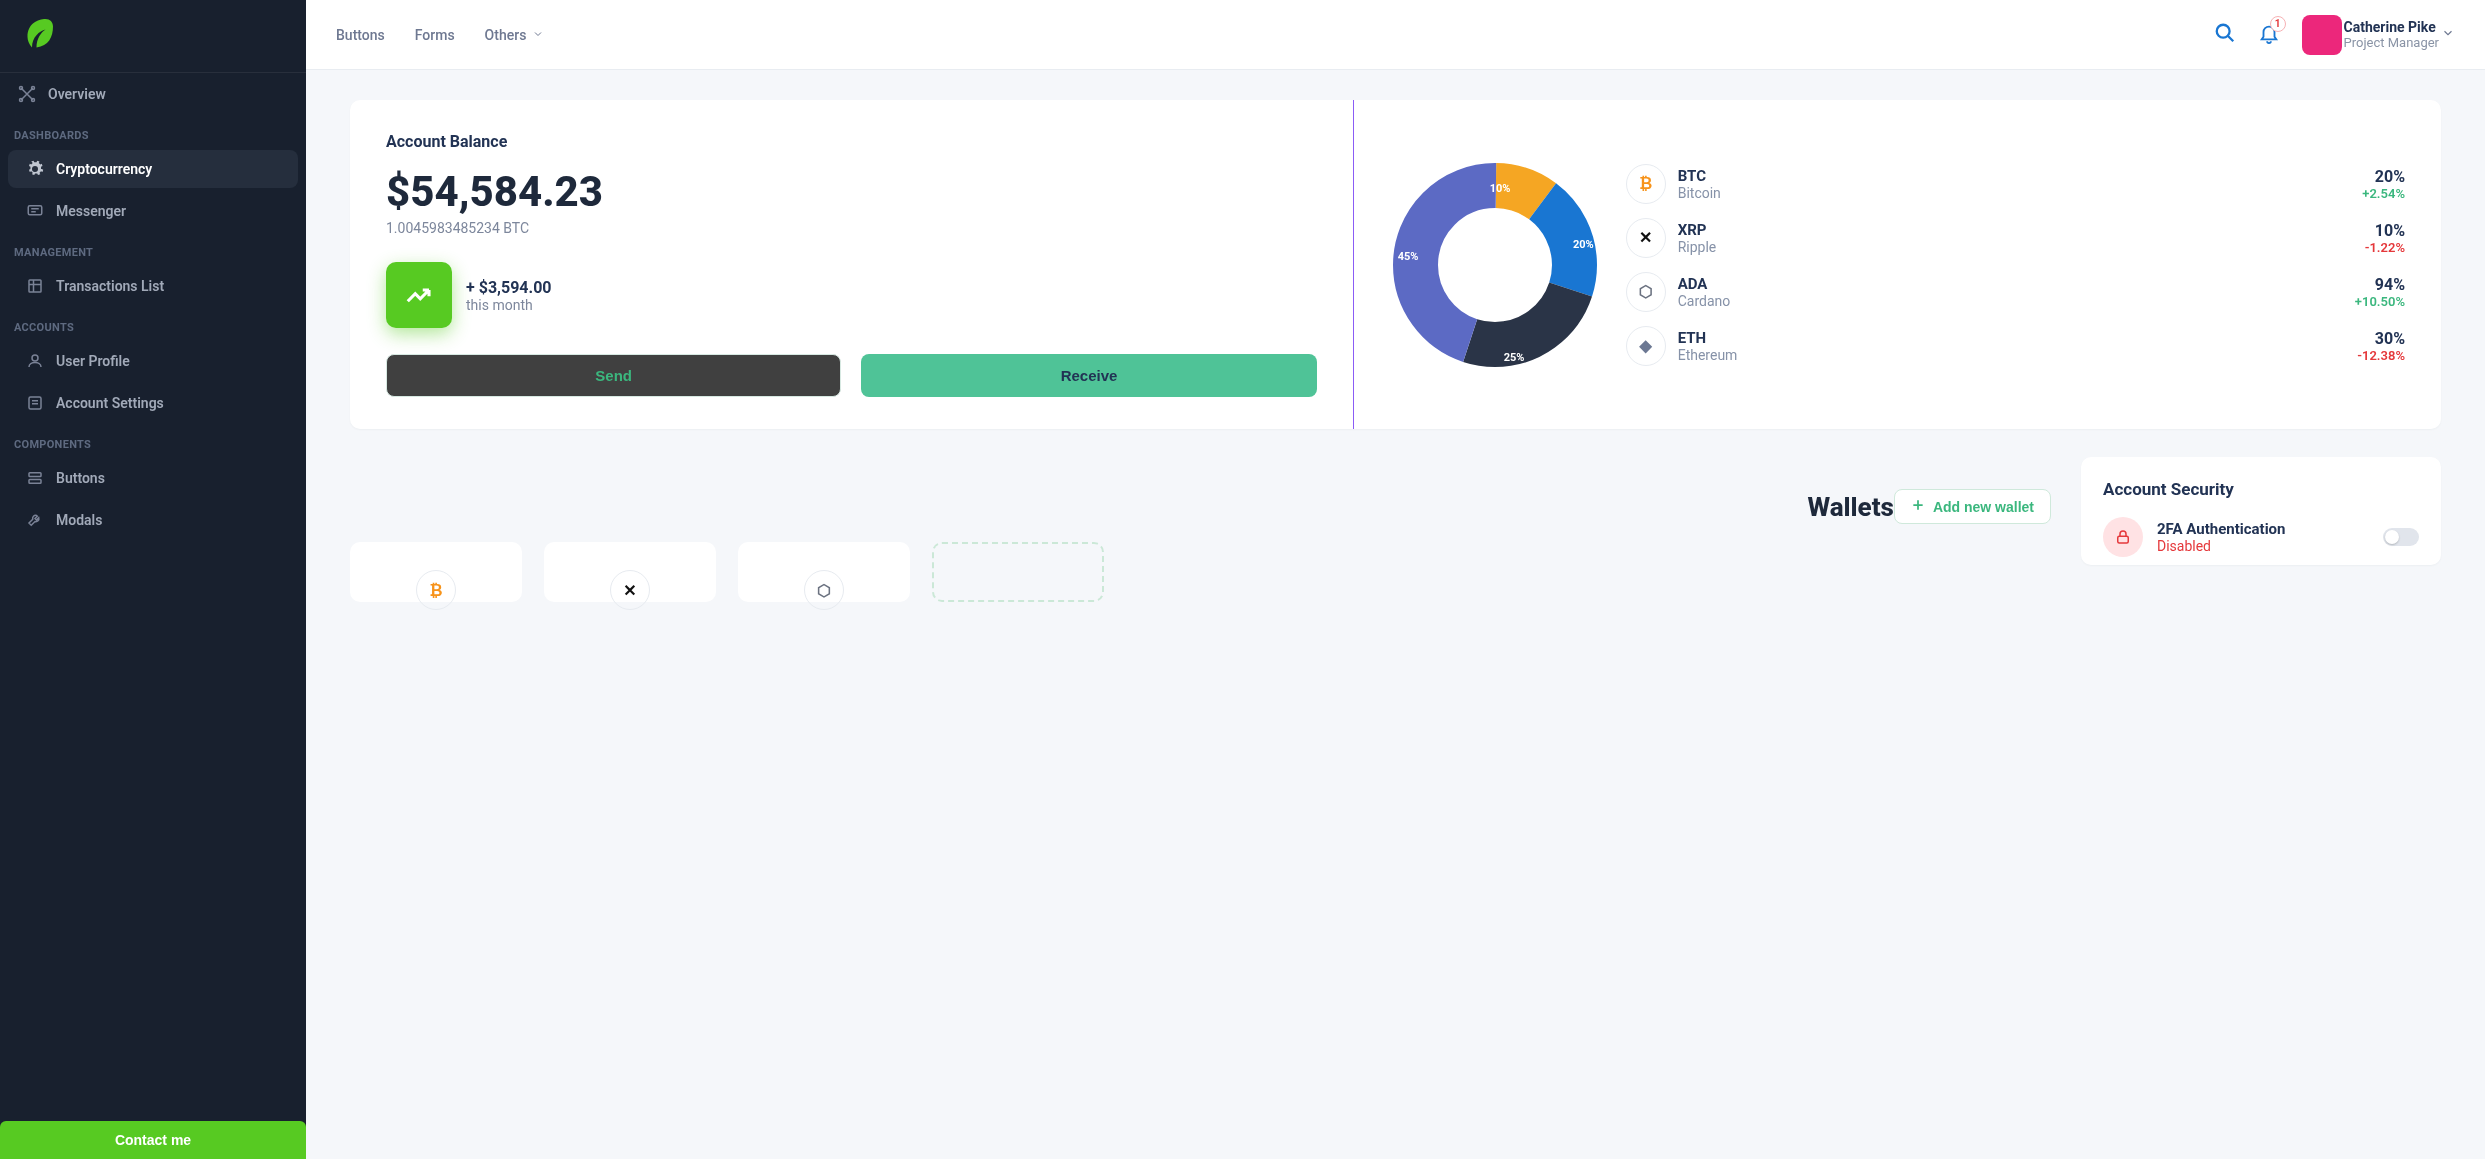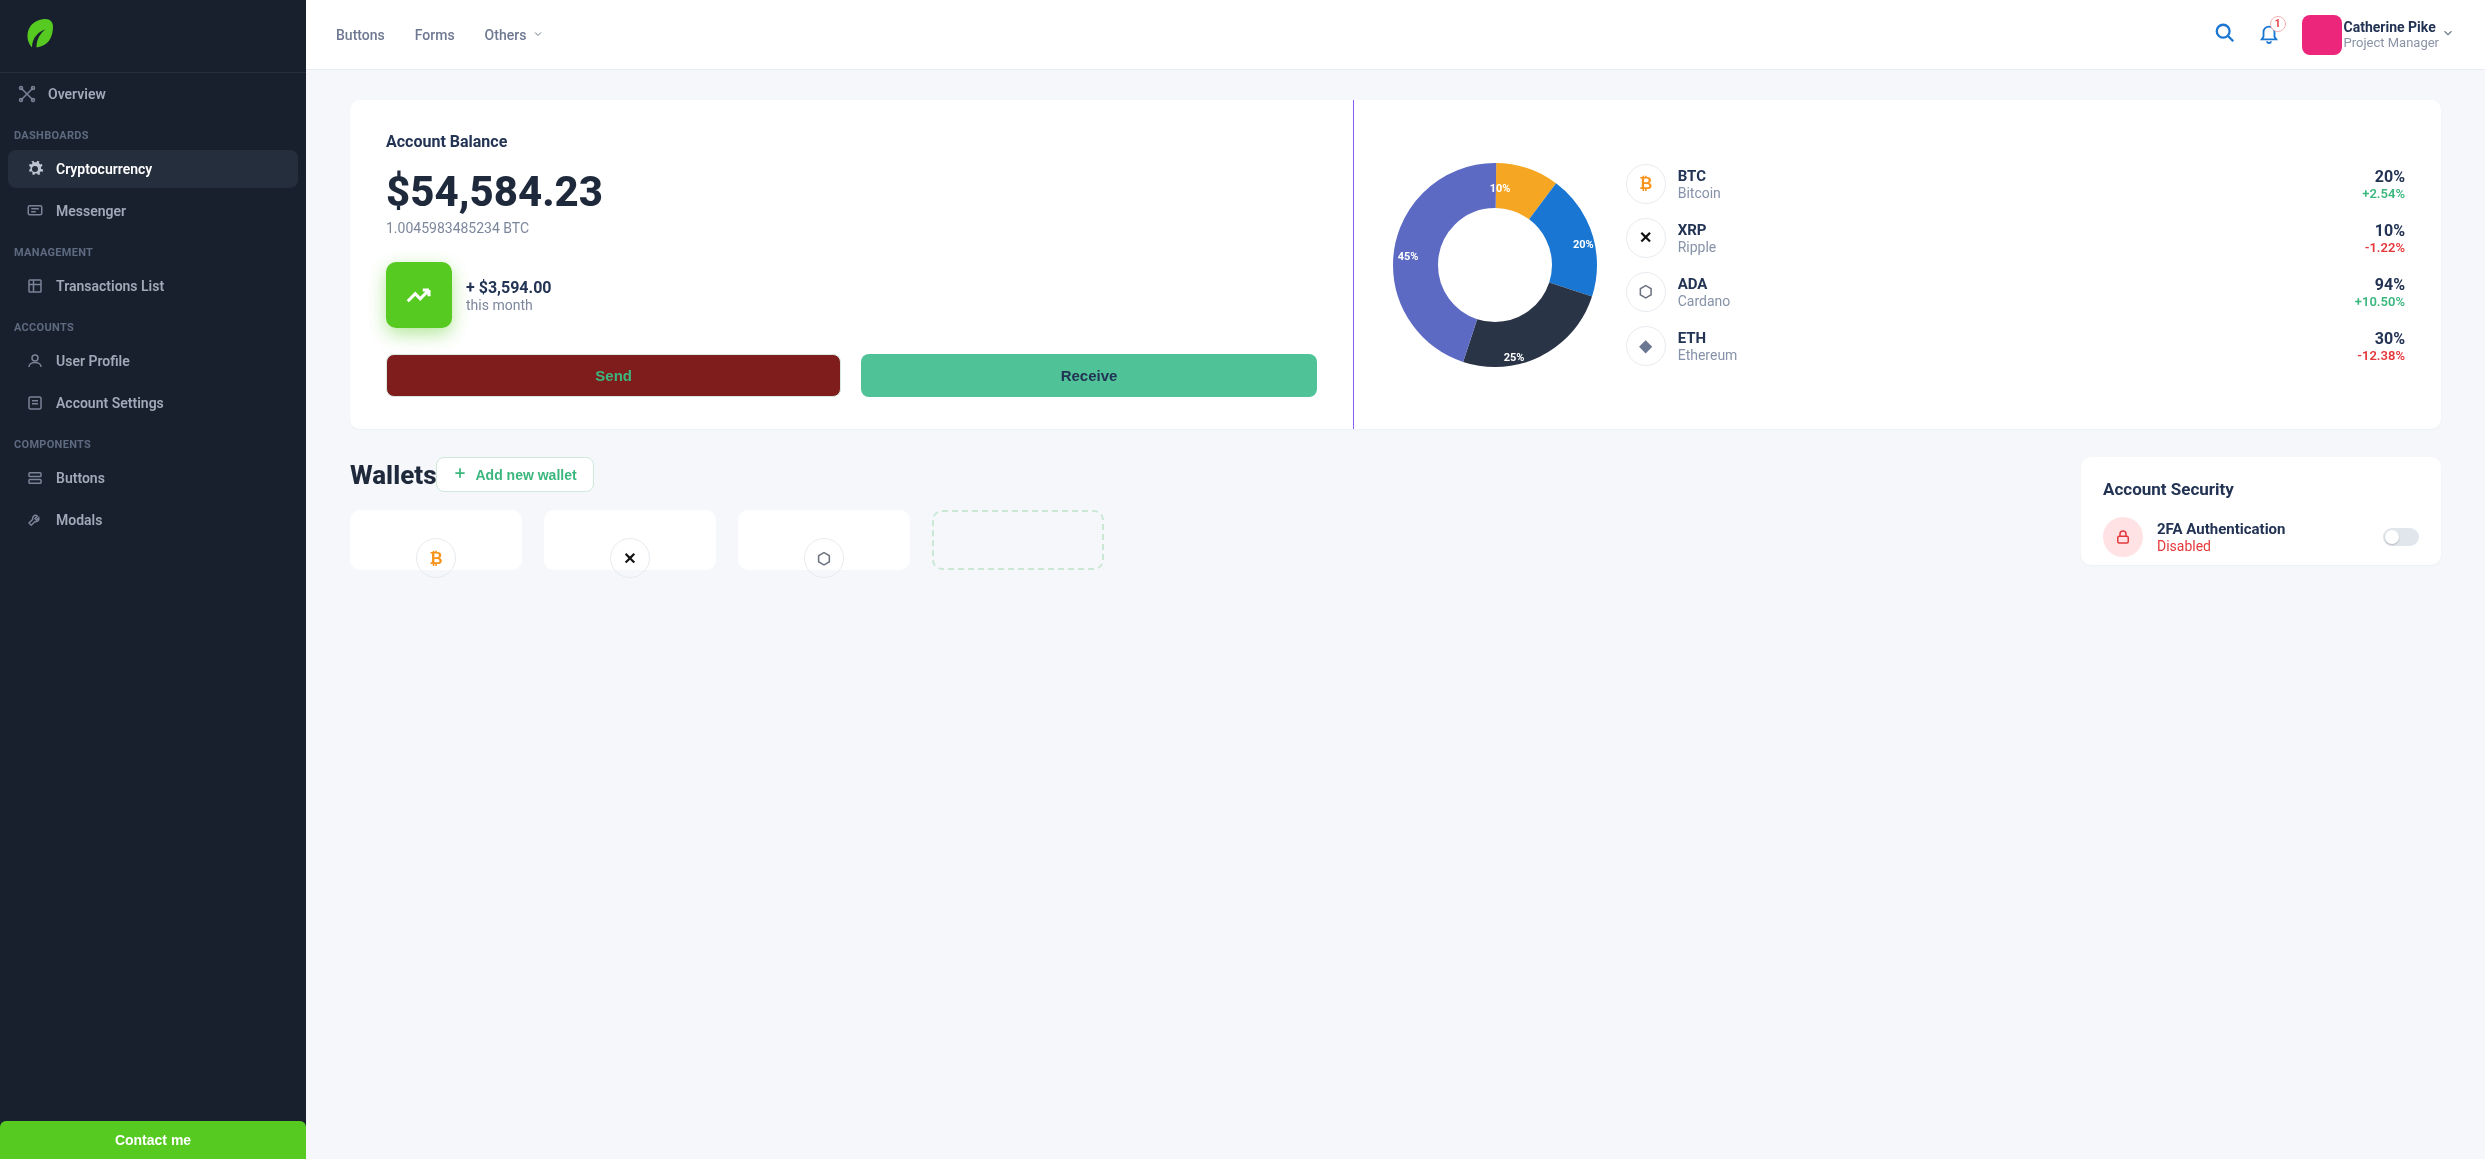--- a/index.html
+++ b/index.html
@@ -42,40 +42,40 @@
 .bal-left { flex: 0 0 48%; padding: 32px 36px; border-right: 1px solid #8b5cf6; }
 .bal-title { font-size: 16px; font-weight: 700; color: #223354; }
 .bal-amount { font-size: 42px; font-weight: 800; margin-top: 16px; color: #1e293b; }
 .bal-sub { color: #7d879c; font-size: 14px; margin-top: 4px; }
 .trend-row { display: flex; align-items: center; gap: 14px; margin-top: 26px; }
 .trend-icon { width: 66px; height: 66px; background: #57ca22; border-radius: 10px; display: flex; align-items: center; justify-content: center; box-shadow: 0 6px 18px rgba(87,202,34,0.45); }
 .trend-amt { font-weight: 700; color: #223354; font-size: 16px; }
 .trend-label { color: #7d879c; font-size: 14px; }
 .btn-row { display: flex; gap: 20px; margin-top: 26px; }
 .btn { flex: 1; padding: 12px; border-radius: 8px; font-weight: 700; font-size: 15px; cursor: pointer; text-align: center; border: 1px solid transparent; }
-.btn-outline { background: #7f1d1d; border-color: #d7e9e2; color: #3bb77e; }
+.btn-outline { background: #404040; border-color: #d7e9e2; color: #3bb77e; }
 .btn-fill { background: #4fc397; color: #223354; }
 
 .bal-right { flex: 1; padding: 26px 36px; display: flex; align-items: center; gap: 26px; }
 .donut-wrap { position: relative; width: 210px; height: 210px; flex-shrink: 0; }
 .donut-wrap svg { width: 100%; height: 100%; }
 .donut-lbl { position: absolute; color: #fff; font-size: 11px; font-weight: 700; }
 .plist { flex: 1; display: flex; flex-direction: column; gap: 14px; }
 .prow { display: flex; align-items: center; gap: 12px; }
 .coin-ic { width: 40px; height: 40px; border-radius: 50%; border: 1px solid #e7ebf0; display: flex; align-items: center; justify-content: center; font-weight: 700; }
 .coin-name .sym { font-weight: 700; font-size: 15px; color: #223354; }
 .coin-name .full { color: #8692a8; font-size: 14px; }
 .coin-pct { margin-left: auto; text-align: right; }
 .coin-pct .big { font-weight: 700; font-size: 16px; color: #223354; }
 .coin-pct .chg { font-size: 13px; font-weight: 600; }
 .pos { color: #3bb77e; } .neg { color: #e5383b; }
 
 .row2 { display: flex; gap: 30px; margin-top: 28px; }
 .wallets-col { flex: 1; }
-.wallets-head { display: flex; align-items: center; justify-content: flex-start; }
+.wallets-head { display: flex; align-items: center; justify-content: flex-end; margin-top: 32px; }
 .wallets-head h2 { font-size: 26px; font-weight: 800; color: #1e293b; }
 .add-wallet-btn { background: #fff; border: 1px solid #cfe9db; color: #3bb77e; font-weight: 700; padding: 8px 16px; border-radius: 8px; cursor: pointer; display: flex; align-items: center; gap: 8px; font-size: 14px; }
 .wallet-grid { display: flex; gap: 22px; margin-top: 18px; }
 .wallet-card { width: 172px; height: 60px; background: #fff; border-radius: 10px; display: flex; align-items: flex-end; justify-content: center; padding-bottom: 0; }
 .wallet-card.dashed { border: 2px dashed #cbe8d7; background: transparent; }
 .mini-coin { width: 40px; height: 40px; border-radius: 50%; border: 1px solid #e7ebf0; display: flex; align-items: center; justify-content: center; font-weight: 700; margin-bottom: -8px; }
 
 .sec-col { width: 360px; }
 .sec-card { padding: 22px 22px 8px; }
 .sec-title { font-weight: 700; font-size: 17px; color: #223354; }

